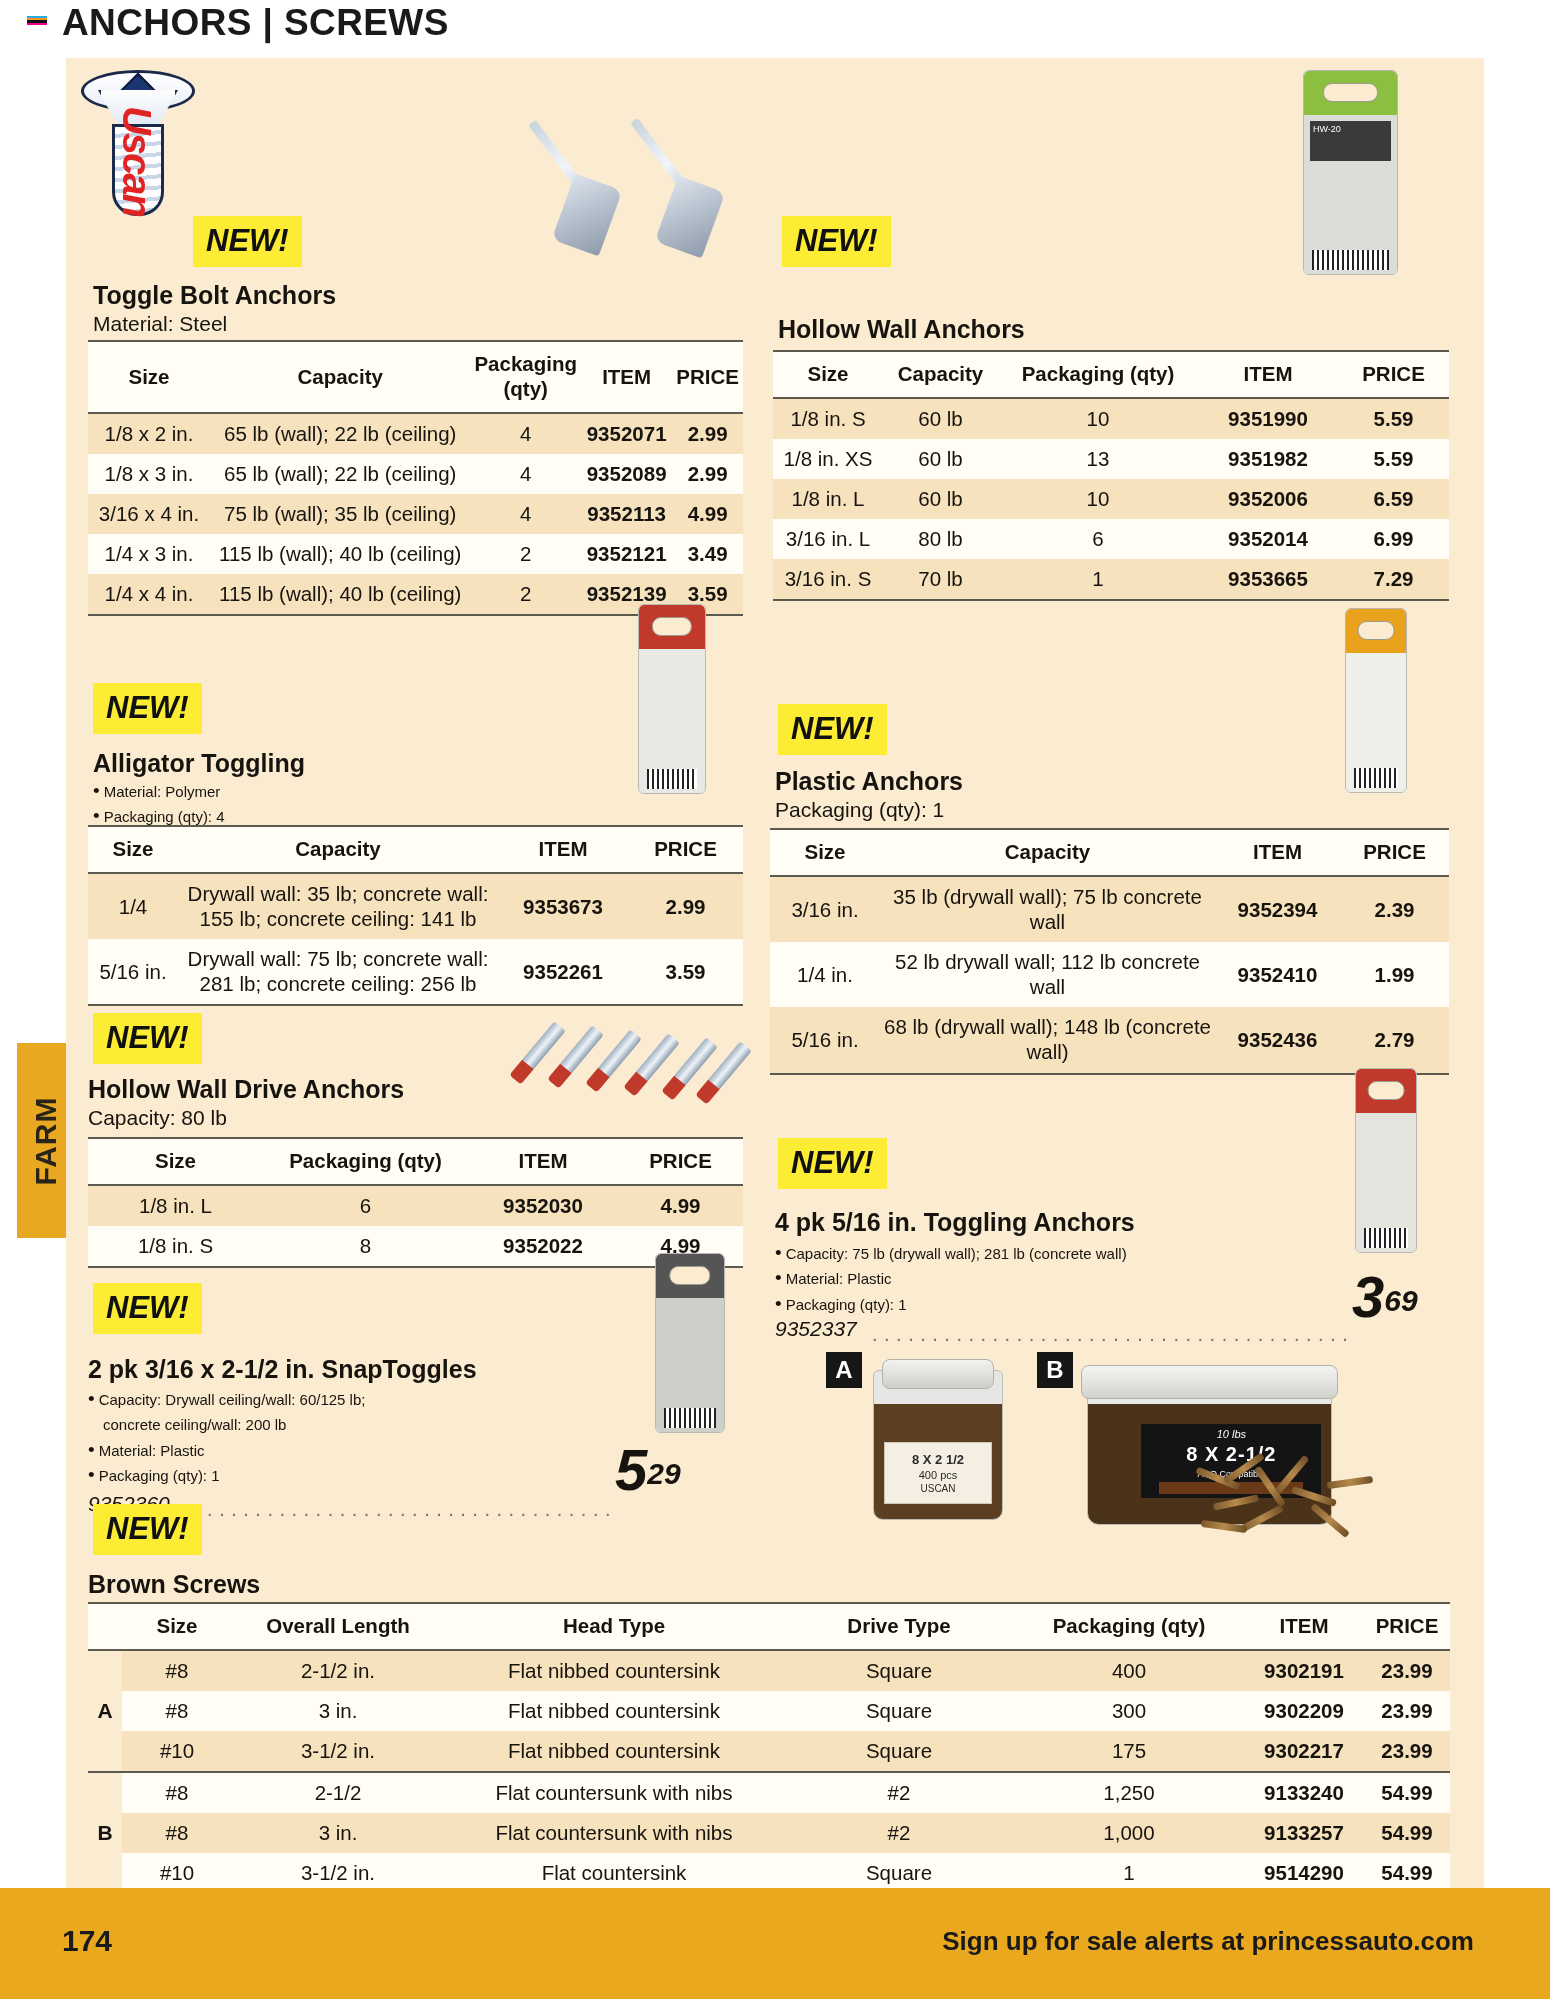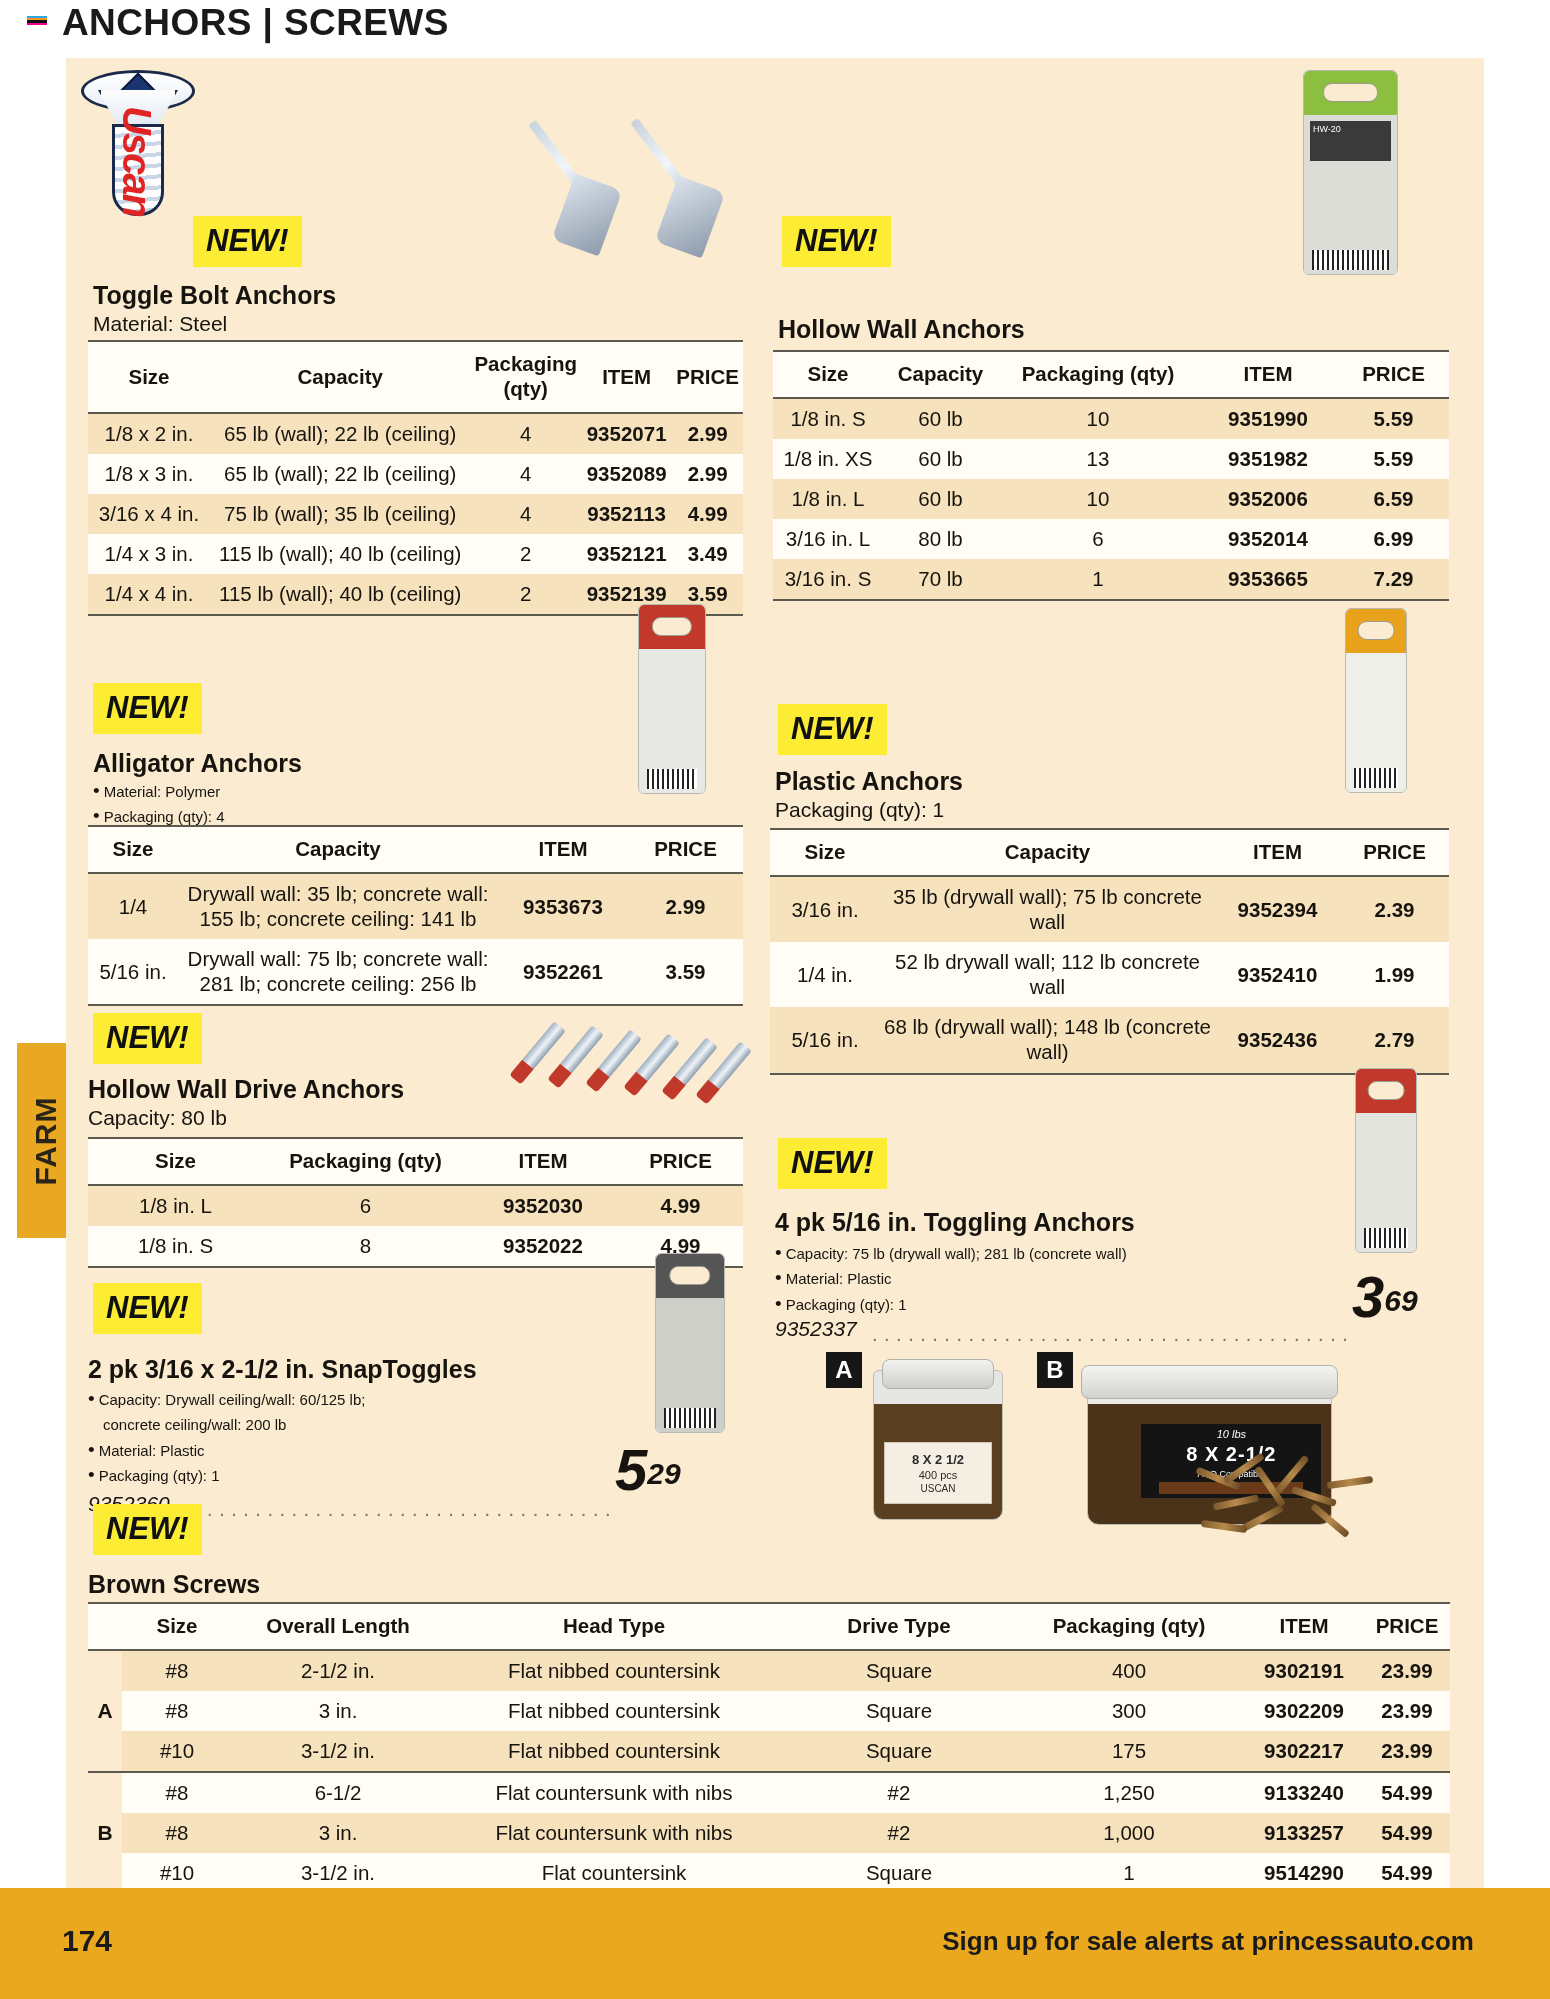--- a/index.html
+++ b/index.html
@@ -360,21 +360,21 @@
 
   <div class="newbadge" style="left:93px; top:683px;">NEW!</div>
 
   <div class="img blister" style="left:638px; top:604px; width:68px; height:190px;">
     <div class="hang" style="background:#c0392b;"></div>
     <div class="bodyimg" style="background:#e8e8e4;">
       <div class="barcode"></div>
     </div>
   </div>
 
-  <div class="sec-title" style="left:93px; top:749px;">Alligator Anchors</div>
+  <div class="sec-title" style="left:93px; top:749px;">Alligator Toggling</div>
   <div class="bul" style="left:93px; top:778px;">
     <div>Material: Polymer</div>
     <div>Packaging (qty): 4</div>
   </div>
 
   <table class="cat" id="tbl-alligator" style="left:88px; top:825px; width:655px;">
     <thead>
         <tr>
       <th style="width:90px;">Size</th>
       <th style="width:320px;">Capacity</th>
@@ -617,21 +617,21 @@
           <td>3-1/2 in.</td>
           <td>Flat nibbed countersink</td>
           <td>Square</td>
           <td>175</td>
           <td class="bold">9302217</td>
           <td class="bold">23.99</td>
         </tr>
         <tr class="even sep">
           <td class="grp" rowspan="3">B</td>
           <td>#8</td>
-          <td>6-1/2</td>
+          <td>2-1/2</td>
           <td>Flat countersunk with nibs</td>
           <td>#2</td>
           <td>1,250</td>
           <td class="bold">9133240</td>
           <td class="bold">54.99</td>
         </tr>
         <tr class="odd">
           <td>#8</td>
           <td>3 in.</td>
           <td>Flat countersunk with nibs</td>

